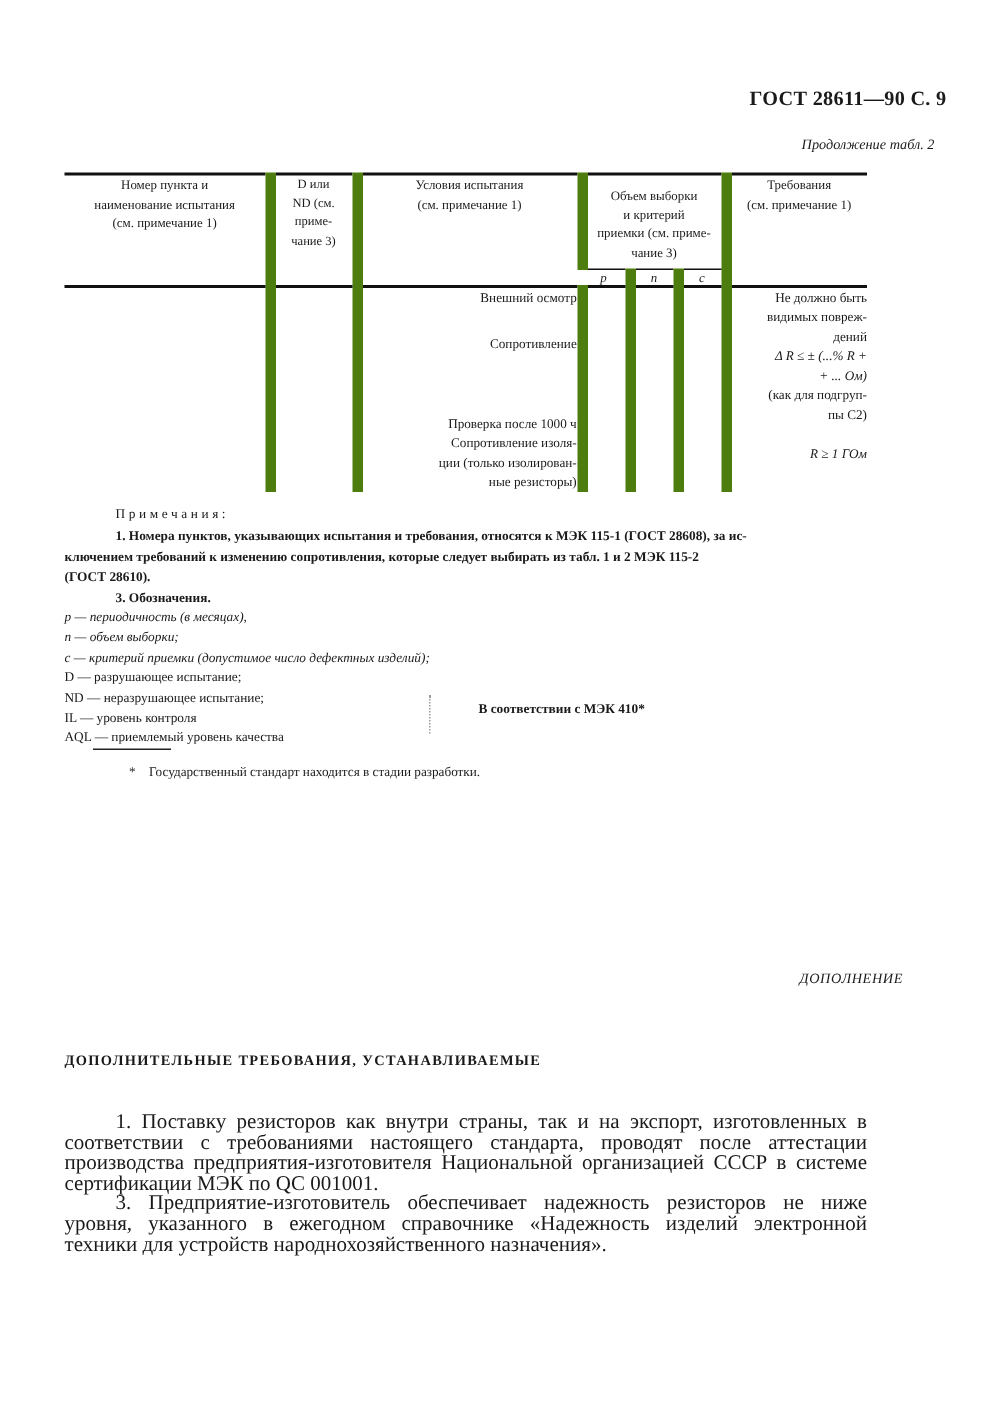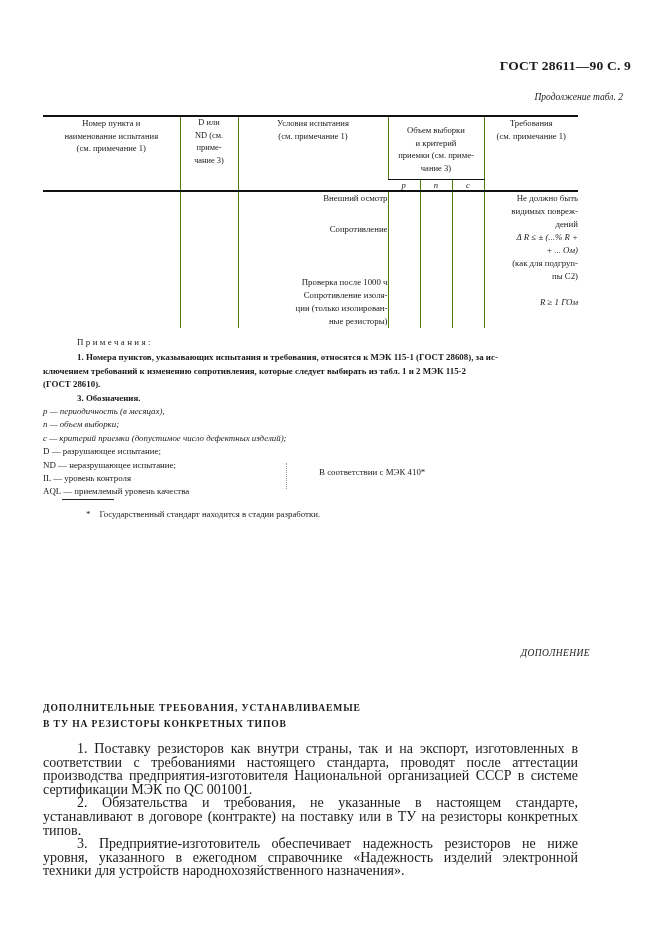--- a/index.html
+++ b/index.html
@@ -47,21 +47,21 @@
     left: 43px; top: 115px;
     width: 535px;
   }
   table.main {
     border-collapse: collapse;
     width: 535px;
     table-layout: fixed;
     font-family: Liberation Serif, serif;
   }
   table.main td, table.main th {
-    border-left: 1px solid #4d7c0f;
+    border-left: 7px solid #4d7c0f;
     padding: 0;
     vertical-align: top;
     font-weight: normal;
   }
   table.main tr.hdr-row > *:first-child { border-left: none; }
   table.main tr.body-row > *:first-child { border-left: none; }
 
   .thick-top { border-top: 2.5px solid #111; text-align: right; }
   .thin-bot  { border-bottom: 1px solid #111; }
 
@@ -105,20 +105,21 @@
     padding-left: 34px;
   }
   .note-line { margin: 0; font-weight: bold; }
   .desig { margin: 0; }
   .desig-list { position: relative; }
   .brace-block {
     position: absolute;
     left: 243px; top: 58px;
     width: 290px;
     height: 28px;
+    font-weight: bold;
   }
   .brace-mark {
     position: absolute;
     left: 0; top: 0;
     width: 2px; height: 26px;
     border-left: 1px dotted #9a9a9a;
   }
   .brace-text {
     position: absolute;
     left: 33px; top: 3px;
@@ -143,20 +144,21 @@
 
   
   .addendum-label {
     position: absolute;
     left: 0; top: 648px;
     width: 590px;
     text-align: right;
     font-size: 9.5px;
     font-style: italic;
     letter-spacing: 0.4px;
+    padding-left: 12px;
   }
   .add-title {
     position: absolute;
     left: 43px; top: 700px;
     width: 535px;
     font-size: 9.6px;
     font-weight: bold;
     letter-spacing: 0.9px;
     line-height: 16px;
   }
@@ -287,22 +289,20 @@
 
   <div class="fn-rule"></div>
   <div class="footnote">
     <span class="fn-star">*</span><span>Государственный стандарт находится в стадии разработки.</span>
   </div>
 
   <div class="addendum-label">ДОПОЛНЕНИЕ</div>
 
   <div class="add-title">
     <div>ДОПОЛНИТЕЛЬНЫЕ ТРЕБОВАНИЯ, УСТАНАВЛИВАЕМЫЕ</div>
-    <div>В ТУ НА РЕЗИСТОРЫ КОНКРЕТНЫХ ТИПОВ</div>
   </div>
 
   <div class="add-body">
     <p class="add-p">1.  Поставку резисторов как внутри страны, так и на экспорт, изготовленных в соответствии с требованиями настоящего стандарта, проводят после аттестации производства предприятия-изготовителя Национальной организацией СССР в системе сертификации МЭК по QC 001001.</p>
-    <p class="add-p">2.  Обязательства и требования, не указанные в настоящем стандарте, устанавливают в договоре (контракте) на поставку или в ТУ на резисторы конкретных типов.</p>
     <p class="add-p">3.  Предприятие-изготовитель обеспечивает надежность резисторов не ниже уровня, указанного в ежегодном справочнике «Надежность изделий электронной техники для устройств народнохозяйственного назначения».</p>
   </div>
 
 </div>
 
 </body></html>

